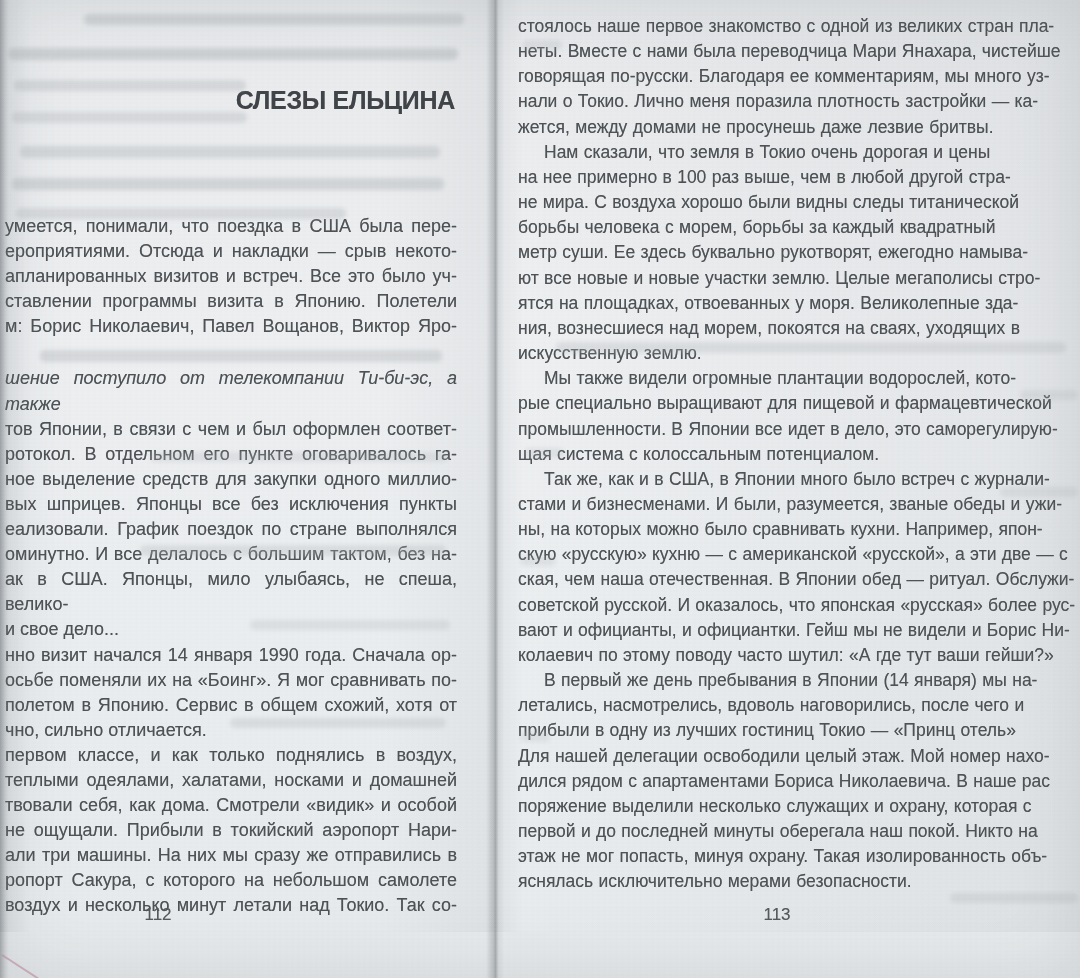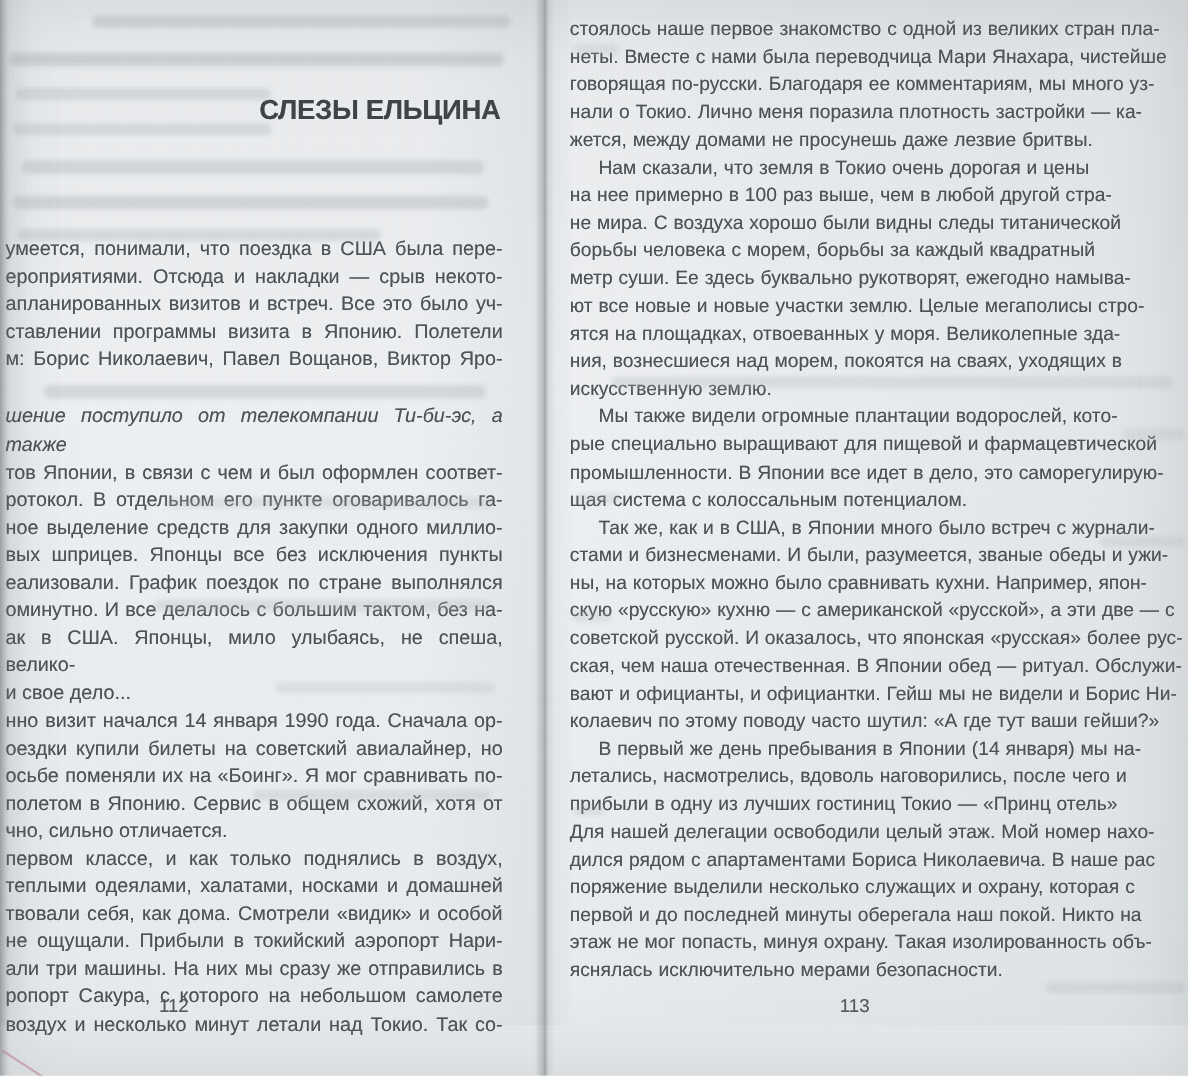--- a/index.html
+++ b/index.html
@@ -57,21 +57,20 @@
       <div class="line" style="margin-top: 27px; font-style: italic;">шение поступило от телекомпании Ти-би-эс, а также</div>
       <div class="line">тов Японии, в связи с чем и был оформлен соответ-</div>
       <div class="line">ротокол. В отдельном его пункте оговаривалось га-</div>
       <div class="line">ное выделение средств для закупки одного миллио-</div>
       <div class="line">вых шприцев. Японцы все без исключения пункты</div>
       <div class="line">еализовали. График поездок по стране выполнялся</div>
       <div class="line">оминутно. И все делалось с большим тактом, без на-</div>
       <div class="line">ак в США. Японцы, мило улыбаясь, не спеша, велико-</div>
       <div class="line left">и свое дело...</div>
       <div class="line">нно визит начался 14 января 1990 года. Сначала ор-</div>
-      <div class="line">оездки купили билеты на советский авиалайнер, но</div>
       <div class="line">осьбе поменяли их на «Боинг». Я мог сравнивать по-</div>
       <div class="line">полетом в Японию. Сервис в общем схожий, хотя от</div>
       <div class="line left">чно, сильно отличается.</div>
       <div class="line">первом классе, и как только поднялись в воздух,</div>
       <div class="line">теплыми одеялами, халатами, носками и домашней</div>
       <div class="line">твовали себя, как дома. Смотрели «видик» и особой</div>
       <div class="line">не ощущали. Прибыли в токийский аэропорт Нари-</div>
       <div class="line">али три машины. На них мы сразу же отправились в</div>
       <div class="line">ропорт Сакура, с которого на небольшом самолете</div>
       <div class="line">воздух и несколько минут летали над Токио. Так со-</div>
@@ -96,22 +95,22 @@
       <div class="line">ния, вознесшиеся над морем, покоятся на сваях, уходящих в</div>
       <div class="line">искусственную землю.</div>
       <div class="line indent">Мы также видели огромные плантации водорослей, кото-</div>
       <div class="line">рые специально выращивают для пищевой и фармацевтической</div>
       <div class="line">промышленности. В Японии все идет в дело, это саморегулирую-</div>
       <div class="line">щая система с колоссальным потенциалом.</div>
       <div class="line indent">Так же, как и в США, в Японии много было встреч с журнали-</div>
       <div class="line">стами и бизнесменами. И были, разумеется, званые обеды и ужи-</div>
       <div class="line">ны, на которых можно было сравнивать кухни. Например, япон-</div>
       <div class="line">скую «русскую» кухню — с американской «русской», а эти две — с</div>
+      <div class="line">ская, чем наша отечественная. В Японии обед — ритуал. Обслужи-</div>
       <div class="line">советской русской. И оказалось, что японская «русская» более рус-</div>
-      <div class="line">ская, чем наша отечественная. В Японии обед — ритуал. Обслужи-</div>
       <div class="line">вают и официанты, и официантки. Гейш мы не видели и Борис Ни-</div>
       <div class="line">колаевич по этому поводу часто шутил: «А где тут ваши гейши?»</div>
       <div class="line indent">В первый же день пребывания в Японии (14 января) мы на-</div>
       <div class="line">летались, насмотрелись, вдоволь наговорились, после чего и</div>
       <div class="line">прибыли в одну из лучших гостиниц Токио — «Принц отель»</div>
       <div class="line">Для нашей делегации освободили целый этаж. Мой номер нахо-</div>
       <div class="line">дился рядом с апартаментами Бориса Николаевича. В наше рас</div>
       <div class="line">поряжение выделили несколько служащих и охрану, которая с</div>
       <div class="line">первой и до последней минуты оберегала наш покой. Никто на</div>
       <div class="line">этаж не мог попасть, минуя охрану. Такая изолированность объ-</div>

